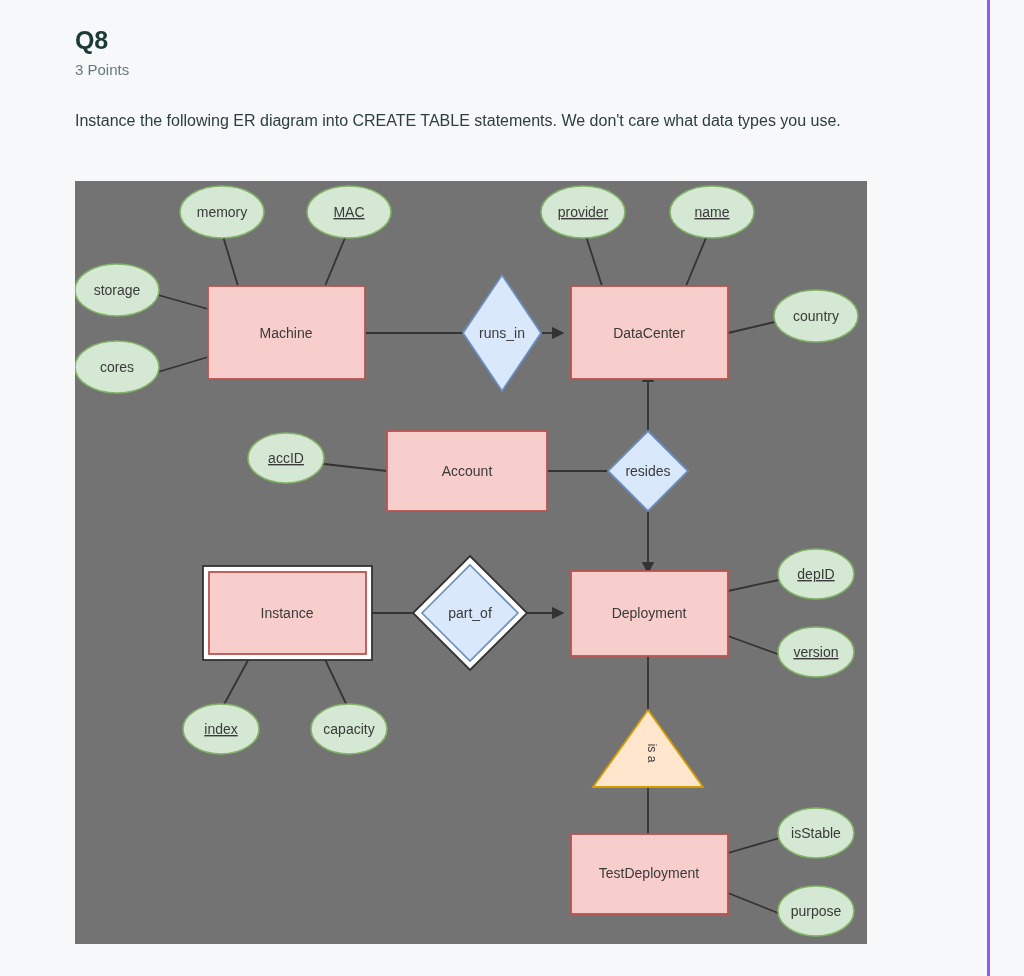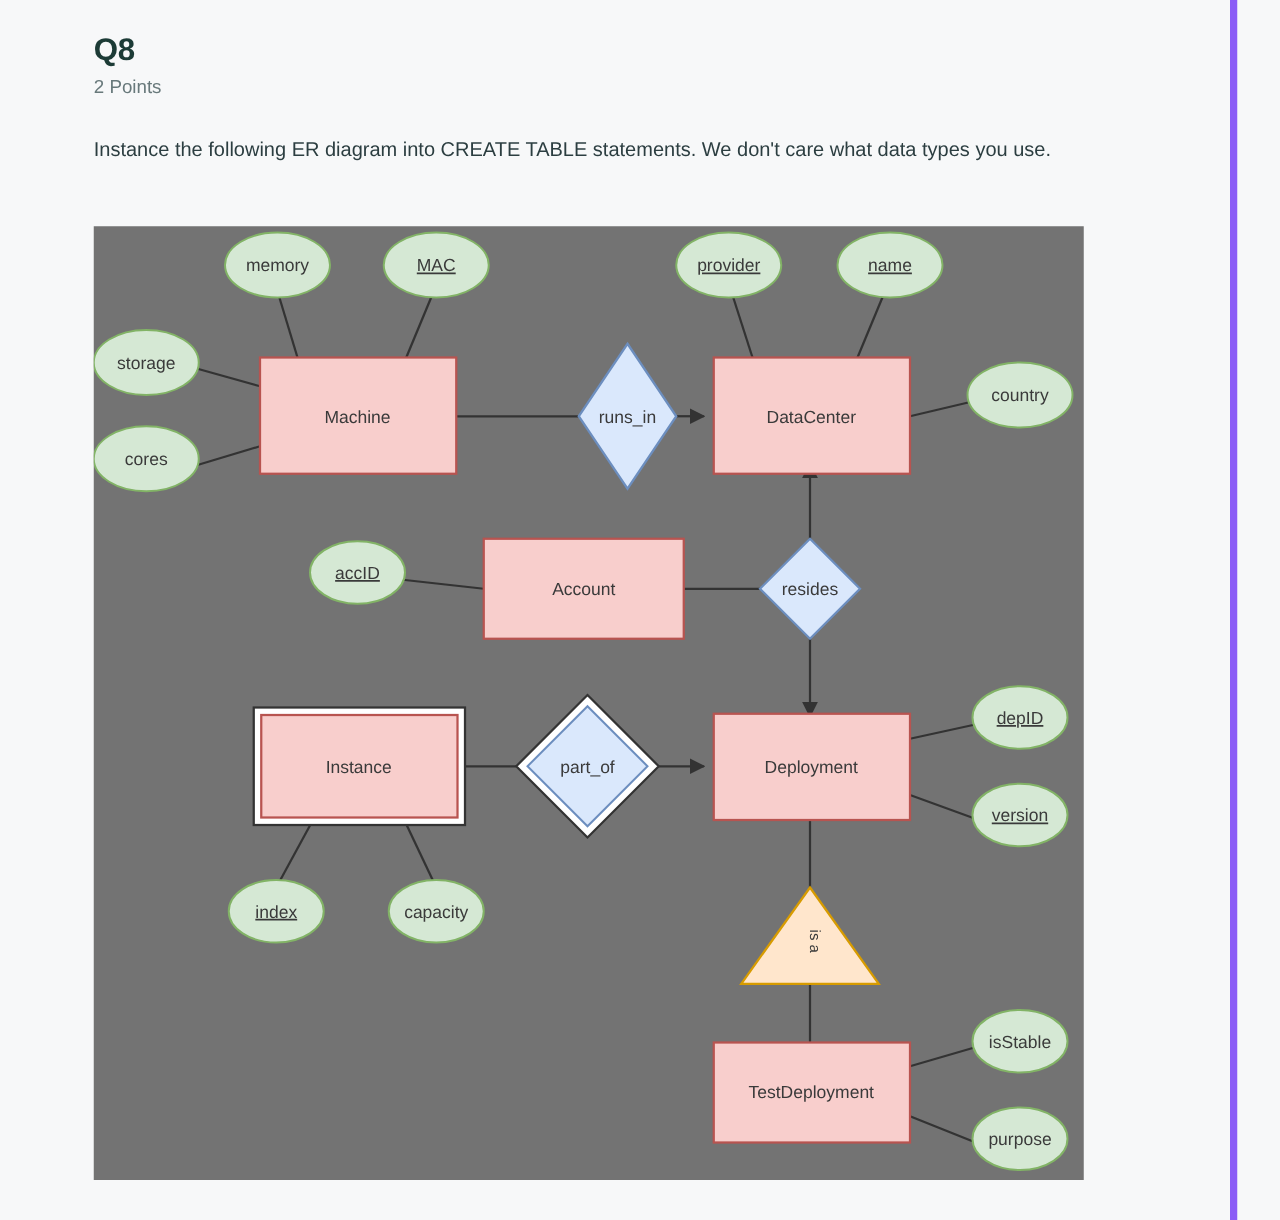--- a/index.html
+++ b/index.html
@@ -13,21 +13,21 @@
     font-family: "Liberation Sans", sans-serif;
     overflow: hidden;
     position: relative;
   }
   .page {
     position: absolute;
     left: 0; top: 0;
     width: 990px;
     height: 976px;
     background: #f7f8f9;
-    border-right: 6px solid #8b5cf6;
+    border-right: 3px solid #8b5cf6;
     box-sizing: border-box;
   }
   .rail {
     position: absolute;
     left: 990px; top: 0;
     width: 34px; height: 976px;
     background: #f7f8f9;
   }
 
   
@@ -73,21 +73,21 @@
   .t-attr    { font-size: 14px; }
   .t-rel     { font-size: 14px; }
   .t-isa     { font-size: 12px; }
 </style>
 </head>
 <body>
 
 <div class="page">
 
   <div class="q-title">Q8</div>
-  <div class="q-points">2 Points</div>
+  <div class="q-points">3 Points</div>
   <div class="q-prompt">Instance the following ER diagram into CREATE TABLE statements. We don't care what data types you use.</div>
 
   <div class="canvas">
     <svg width="792" height="763" viewBox="0 0 792 763" xmlns="http://www.w3.org/2000/svg">
       <defs>
         <marker id="arrow" viewBox="0 0 10 10" refX="9" refY="5" markerWidth="7" markerHeight="7" orient="auto-start-reverse">
           <path d="M 0 0 L 10 5 L 0 10 z" fill="#333333"></path>
         </marker>
       </defs>
 

